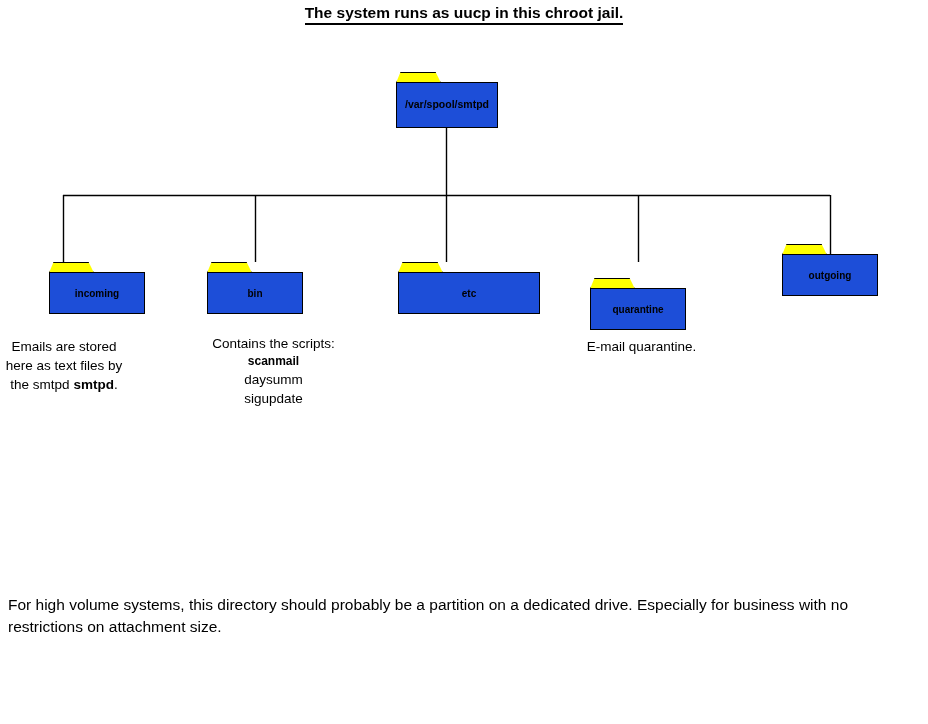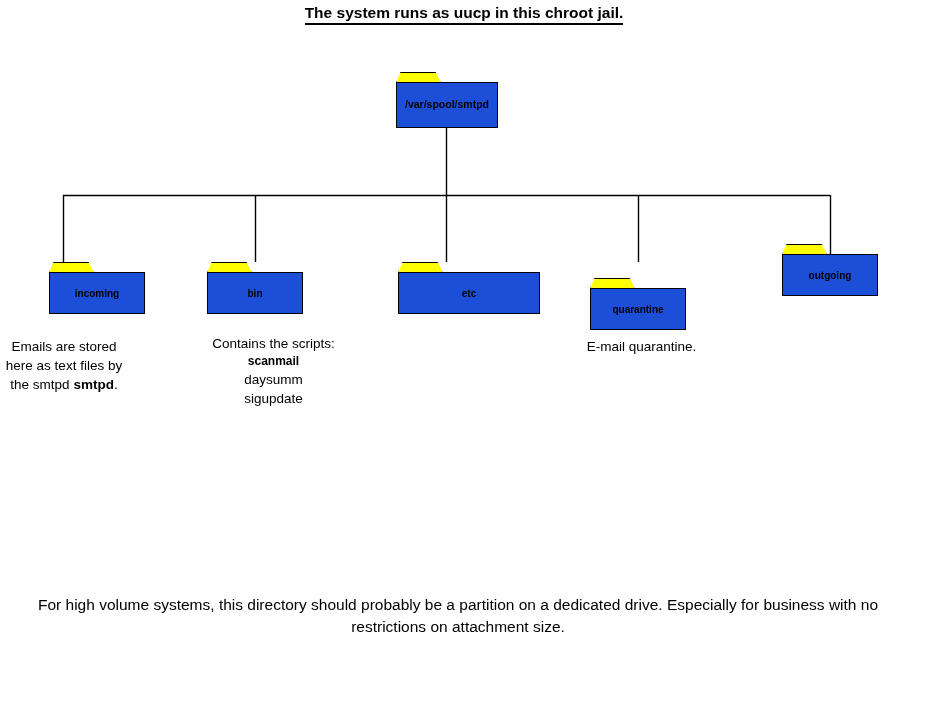--- a/index.html
+++ b/index.html
@@ -113,21 +113,21 @@
   }
 
   
   .footer {
     position: absolute;
     left: 8px;
     top: 594px;
     width: 900px;
     font-size: 15.5px;
     line-height: 1.45;
-    text-align: center;
+    text-align: left;
   }
 </style>
 </head>
 <body>
 
 <div id="canvas">
 
   <div class="title"><span>The system runs as uucp in this chroot jail.</span></div>
 
   <svg id="wires" viewBox="0 0 928 724" width="928" height="724" xmlns="http://www.w3.org/2000/svg">

